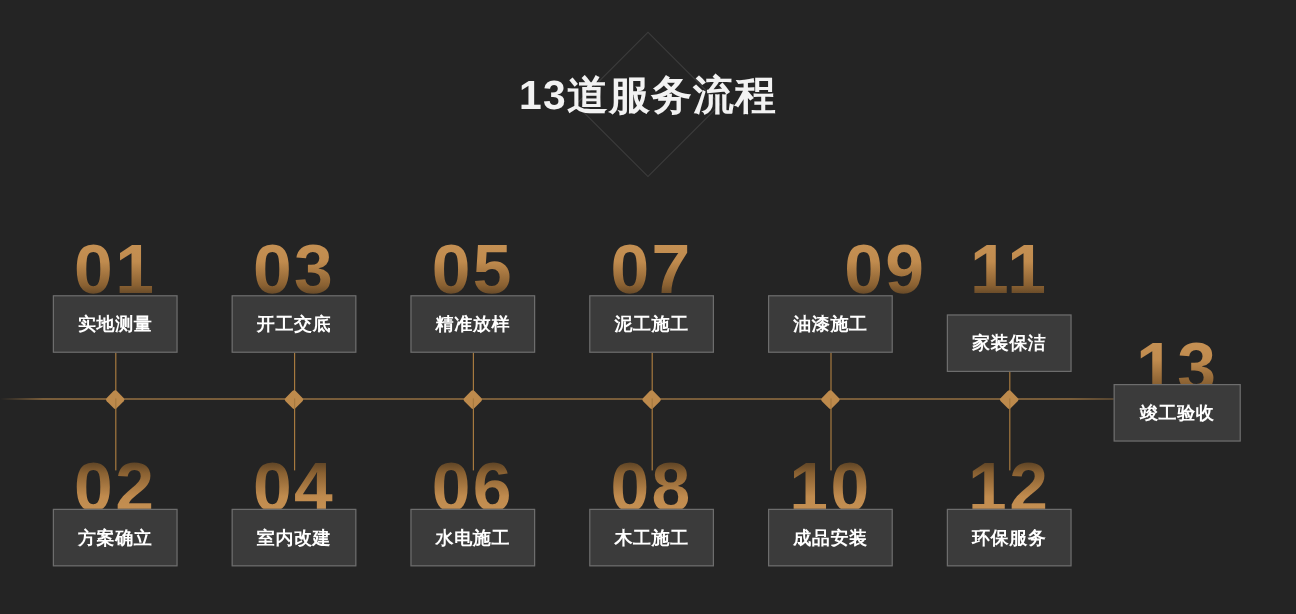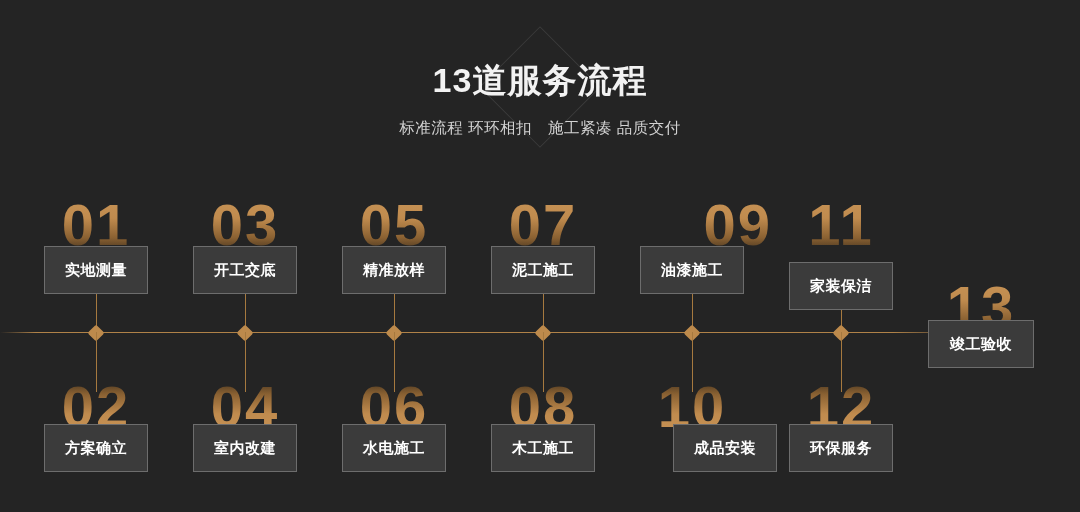--- a/index.html
+++ b/index.html
@@ -88,21 +88,20 @@
   .card.wide{width:106px;margin-left:-53px;}
 </style>
 </head>
 <body>
 
 <div id="stage">
 
   <div class="diamond-deco"></div>
 
   <div class="title">13道服务流程</div>
-  <div class="subtitle">标准流程 环环相扣　施工紧凑 品质交付</div>
 
   <div class="axis"></div>
 
   <div id="steps-layer">
       <div class="connector" style="left: 96px; top: 278px; height: 55px;"></div>
       <div class="node" style="left: 96px; top: 333px;"></div>
       <div class="step">
         <div class="num up" style="left: 96px; top: 196px;">01</div>
         <div class="card" style="left: 96px; top: 246px;">
           <span>实地测量</span>
@@ -164,21 +163,21 @@
       <div class="node" style="left: 692px; top: 333px;"></div>
       <div class="step">
         <div class="num up" style="left: 692px; top: 196px; text-align: right;">09</div>
         <div class="card" style="left: 692px; top: 246px;">
           <span>油漆施工</span>
         </div>
       </div>
       <div class="connector" style="left: 692px; top: 332px; height: 60px;"></div>
       <div class="step">
         <div class="num down" style="left: 692px; top: 378px;">10</div>
-        <div class="card" style="left: 725px; top: 424px; text-align: right;">
+        <div class="card" style="left: 692px; top: 424px; text-align: right;">
           <span>成品安装</span>
         </div>
       </div>
       <div class="connector" style="left: 841px; top: 278px; height: 55px;"></div>
       <div class="node" style="left: 841px; top: 333px;"></div>
       <div class="step">
         <div class="num up" style="left: 841px; top: 196px;">11</div>
         <div class="card" style="left: 841px; top: 262px;">
           <span>家装保洁</span>
         </div>

